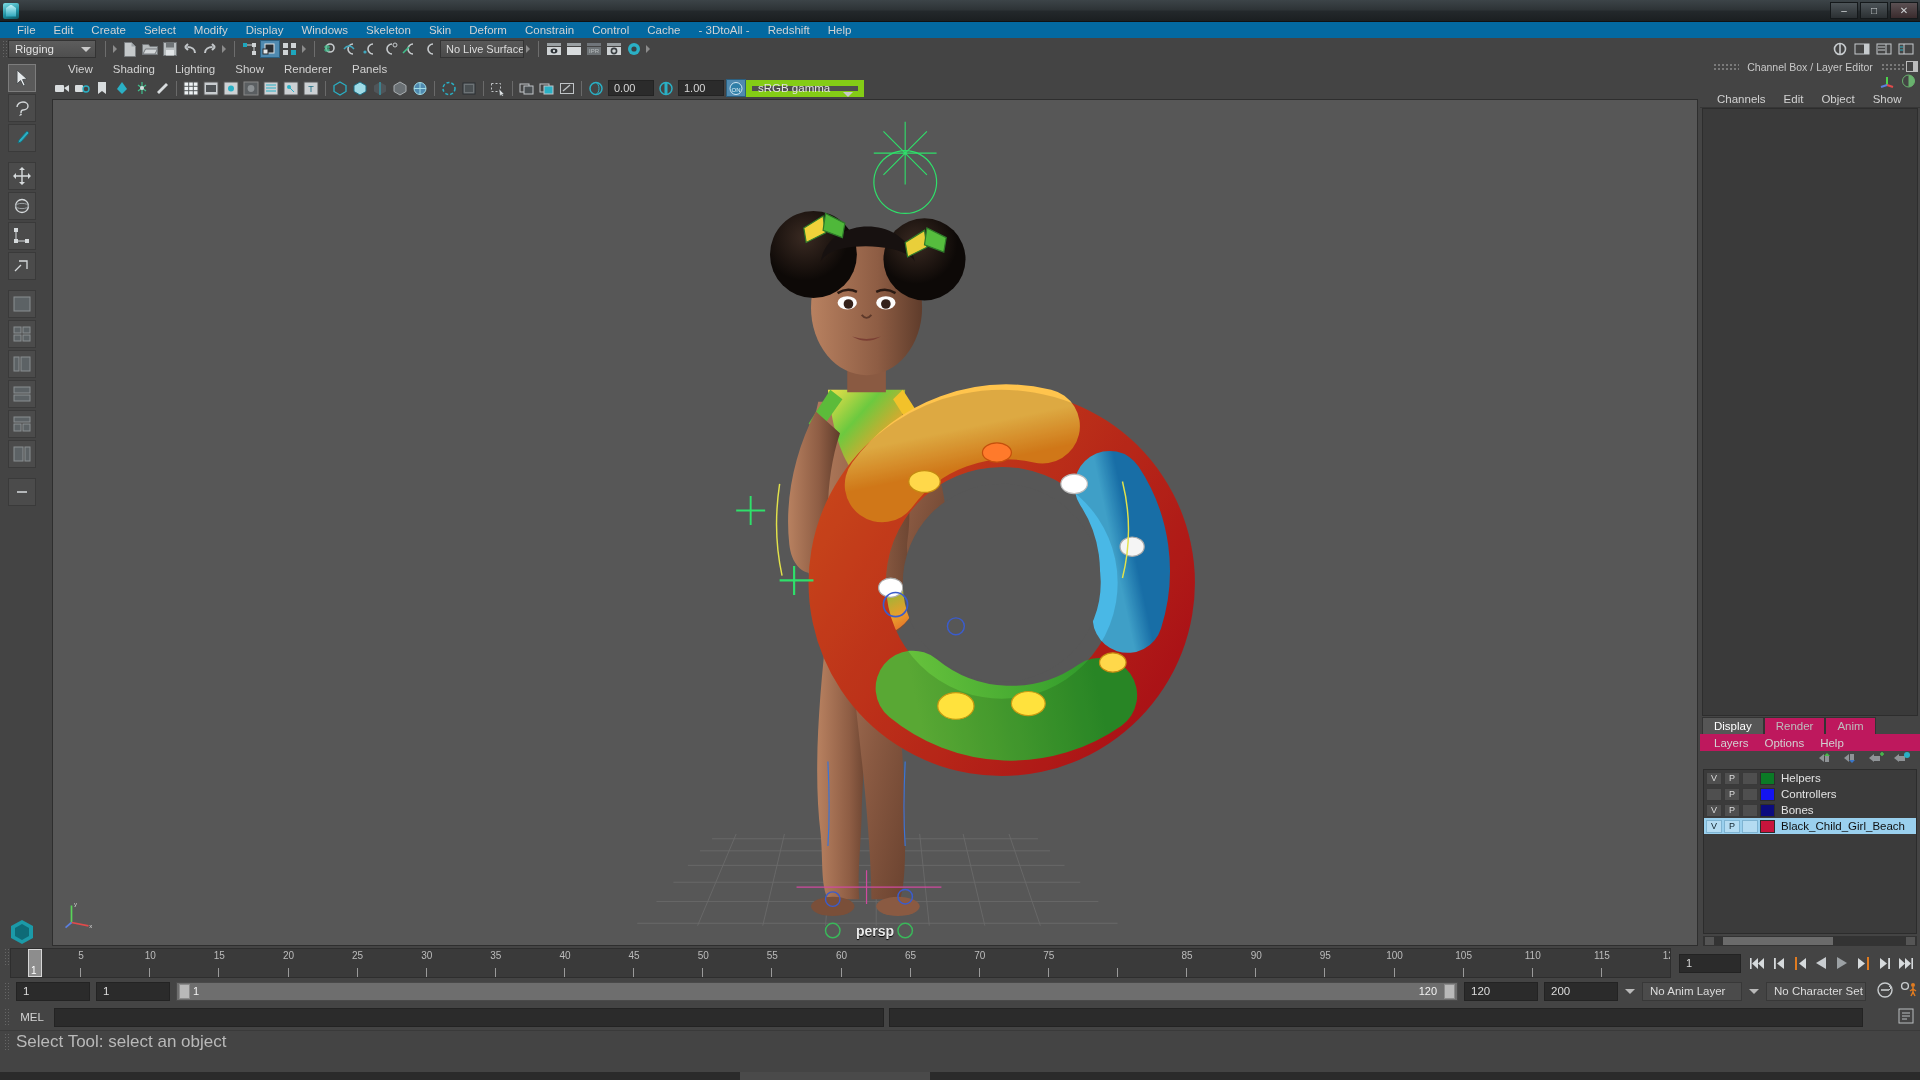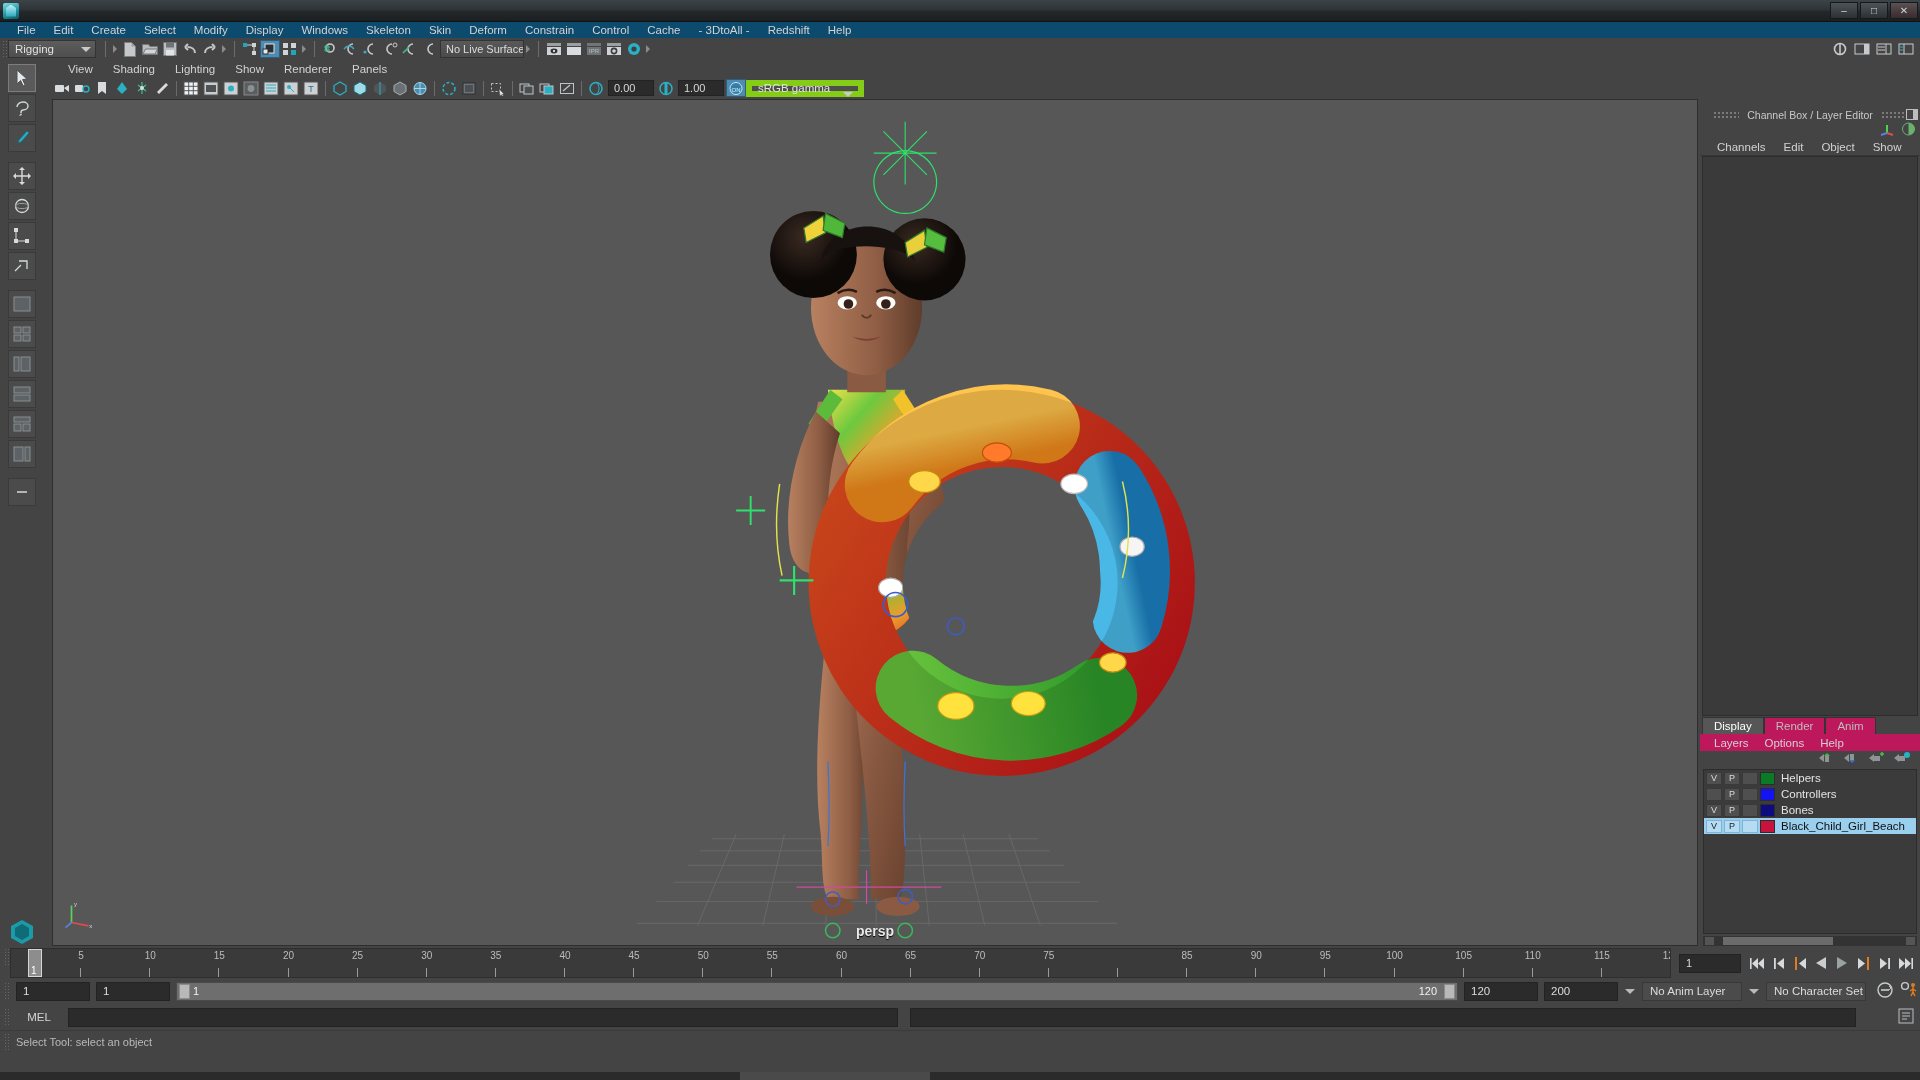--- a/index.html
+++ b/index.html
@@ -33,21 +33,21 @@
   }
   .winbtns{position:absolute;right:2px;top:2px;display:flex;gap:2px;}
   .winbtn{
     width:28px;height:17px;background:linear-gradient(to bottom,#4d5458,#2b3033);
     border:1px solid #15191b;display:flex;align-items:center;justify-content:center;
     color:#d0d4d6;font-size:10px;line-height:1;
   }
   .winbtn.close{background:linear-gradient(to bottom,#5b5053,#3a2b2d);}
   
   #menubar{
-    height:16px;background:#0c4a6e;display:flex;align-items:center;
+    height:16px;background:#0369a1;display:flex;align-items:center;
     padding-left:8px; font-size:11.5px;
   }
   #menubar .mi{padding:0 9px;color:#d2d2d2;white-space:nowrap;line-height:16px;}
   
   #toolbar{
     height:22px;background:#444444;display:flex;align-items:center;
     padding-left:2px;gap:0px;
   }
   .grip{width:6px;height:18px;flex:none;
     background-image:radial-gradient(#6e6e6e 0.8px, transparent 0.9px);
@@ -92,21 +92,21 @@
     display:flex;align-items:center;padding-left:6px;font-size:11.5px;color:#e2e2e2;position:relative;}
   .gammabox .car{position:absolute;right:5px;top:6px;
     border-left:5px solid transparent;border-right:5px solid transparent;border-top:5px solid #c9c9c9;}
   #viewport{flex:1;background:#575757;position:relative;border:1px solid #2e2e2e;margin:0 2px 2px 8px;overflow:hidden;}
   #persplabel{position:absolute;left:50%;transform:translateX(-50%);bottom:6px;
     color:#e9e9e9;font-size:14px;font-weight:bold;text-shadow:0 1px 1px #000;}
   #axisgizmo{position:absolute;left:10px;bottom:14px;width:34px;height:34px;}
   
   #rightcol{width:220px;background:#444444;display:flex;flex-direction:column;}
   .cb-title{height:14px;display:flex;align-items:center;justify-content:center;
-    font-size:10.5px;color:#c9c9c9;position:relative;margin-top:48px;}
+    font-size:10.5px;color:#c9c9c9;position:relative;}
   .dots{width:26px;height:8px;background-image:radial-gradient(#7a7a7a .8px,transparent .9px);
     background-size:4px 4px;}
   .cb-iconrow{height:16px;display:flex;align-items:center;justify-content:flex-end;padding-right:4px;gap:6px;}
   .cb-menus{height:18px;display:flex;align-items:center;padding-left:8px;font-size:11.5px;border-bottom:1px solid #363636;}
   .cb-menus span{padding:0 9px;color:#d2d2d2;}
   #cb-body{flex:1;background:#3a3a3a;border:1px solid #2d2d2d;margin:0 2px;}
   
   #layereditor{height:232px;display:flex;flex-direction:column;background:#444;}
   .le-tabs{height:18px;display:flex;align-items:flex-end;padding-left:2px;}
   .le-tab{height:17px;padding:0 11px;font-size:11.5px;display:flex;align-items:center;
@@ -143,25 +143,25 @@
   .rfield{width:74px;height:19px;background:#2b2b2b;border:1px solid #232323;color:#dcdcdc;
     font-size:11.5px;display:flex;align-items:center;padding-left:6px;}
   #rangebar{flex:1;height:19px;background:#6e6e6e;border:1px solid #4a4a4a;position:relative;display:flex;align-items:center;}
   #rangebar .rthumb{position:absolute;top:1px;width:11px;height:15px;background:#b9b9b9;border:1px solid #8c8c8c;}
   #rangebar .rlab{position:absolute;font-size:11px;color:#f2f2f2;top:2px;}
   .dcaret{width:12px;height:19px;position:relative;flex:none;}
   .dcaret:after{content:"";position:absolute;left:1px;top:7px;
     border-left:5px solid transparent;border-right:5px solid transparent;border-top:5px solid #b9b9b9;}
   .wfield{width:100px;height:19px;background:#4b4b4b;border:1px solid #383838;color:#dcdcdc;
     font-size:11.5px;display:flex;align-items:center;padding-left:7px;}
-  #melrow{height:26px;display:flex;align-items:center;padding-left:4px;gap:12px;}
+  #melrow{height:26px;display:flex;align-items:center;padding-left:4px;gap:5px;}
   #melrow .mellabel{width:34px;text-align:center;font-size:11.5px;color:#d3d3d3;}
   .melinput{height:19px;background:#2b2b2b;border:1px solid #232323;}
   #statusrow{height:22px;display:flex;align-items:center;padding-left:4px;gap:6px;border-top:1px solid #3a3a3a;}
-  #statusrow .stext{font-size:11px;color:#b9b9b9;}
+  #statusrow .stext{font-size:17px;color:#b9b9b9;}
   
   #taskbar{position:absolute;left:0;bottom:0;width:100%;height:8px;background:#2b2b2b;}
   #taskbar .tb-seg{position:absolute;left:740px;top:0;width:190px;height:8px;background:#4a4a4a;}
   
   .figwrap{position:absolute;left:0;top:0;width:100%;height:100%;}
 </style>
 </head>
 <body>
 
 <div id="titlebar">

